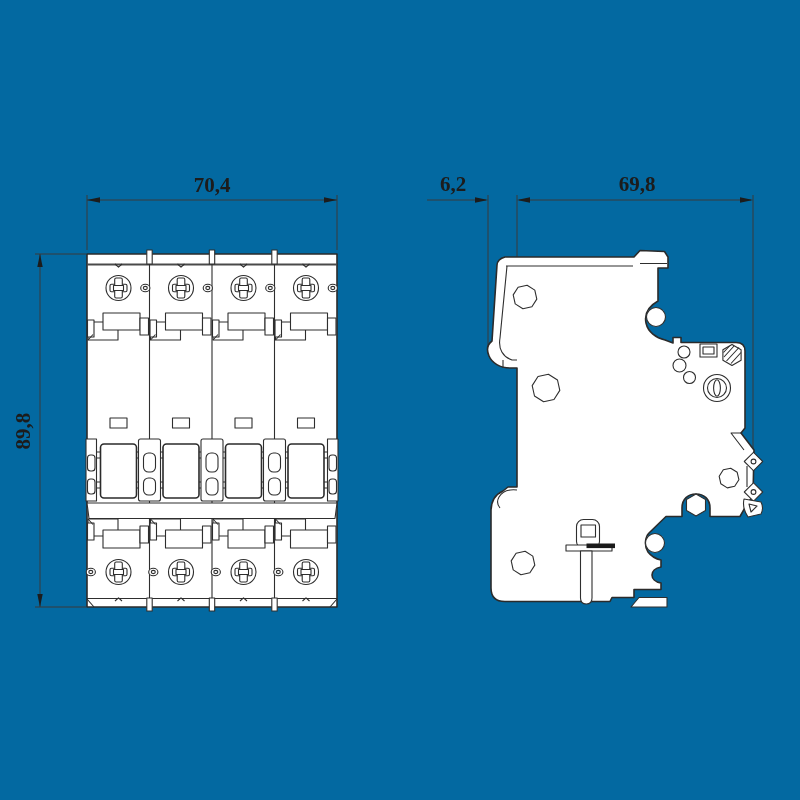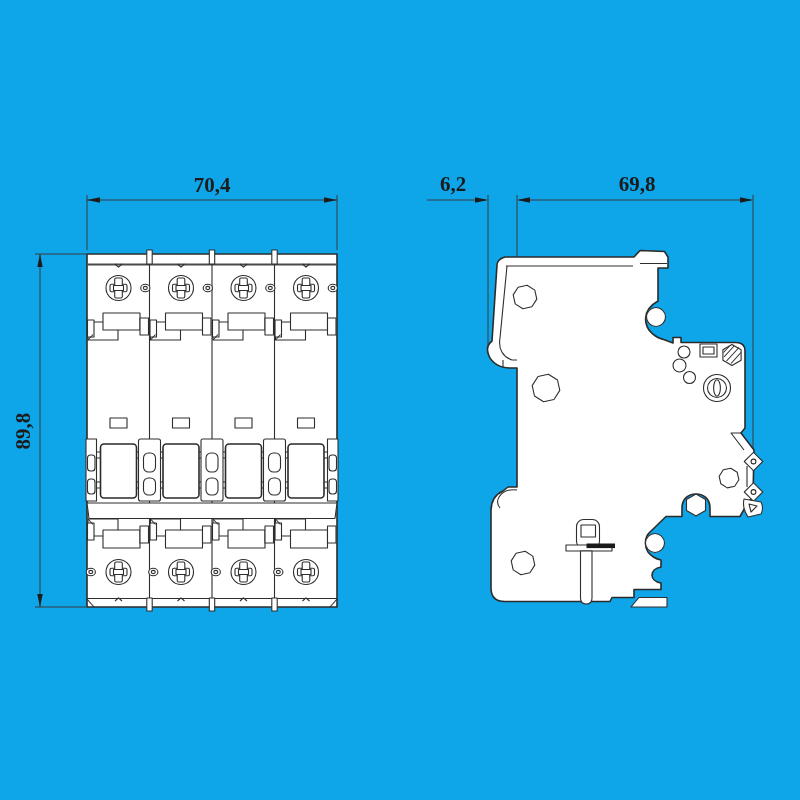--- a/index.html
+++ b/index.html
@@ -1,16 +1,16 @@
 <!DOCTYPE html>
 <html><head>
 <meta charset="utf-8">
 <style>
   html,body{margin:0;padding:0;background:#ffffff;}
-  .page{width:800px;height:800px;background:#0ea5e9;position:relative;overflow:hidden;}
+  .page{width:800px;height:800px;background:#0369a1;position:relative;overflow:hidden;}
   svg{display:block;}
   .dimtext{font-family:"Liberation Serif","DejaVu Serif",serif;font-weight:bold;font-size:21px;fill:#1c1c1c;}
   .outline{fill:#ffffff;stroke:#2b2b2b;stroke-width:1.6;stroke-linejoin:round;}
   .thin{fill:none;stroke:#2e2e2e;stroke-width:1.1;stroke-linejoin:round;}
   .thin-f{fill:#ffffff;stroke:#2e2e2e;stroke-width:1.1;stroke-linejoin:round;}
   .dim{fill:none;stroke:#3a3a3a;stroke-width:1;}
   .arrow{fill:#1c1c1c;stroke:none;}
   .heavy{fill:none;stroke:#4a4a4a;stroke-width:2.2;}
 </style>
 </head>

